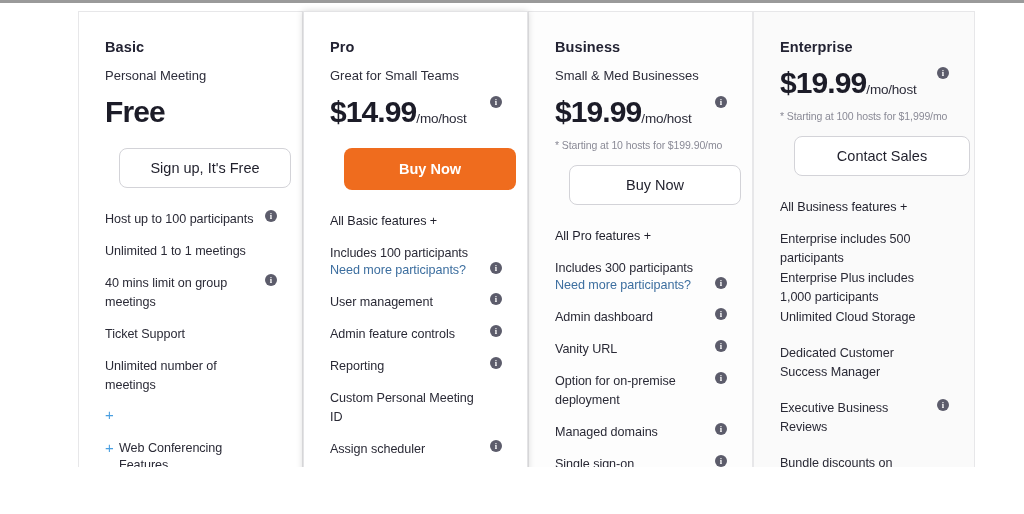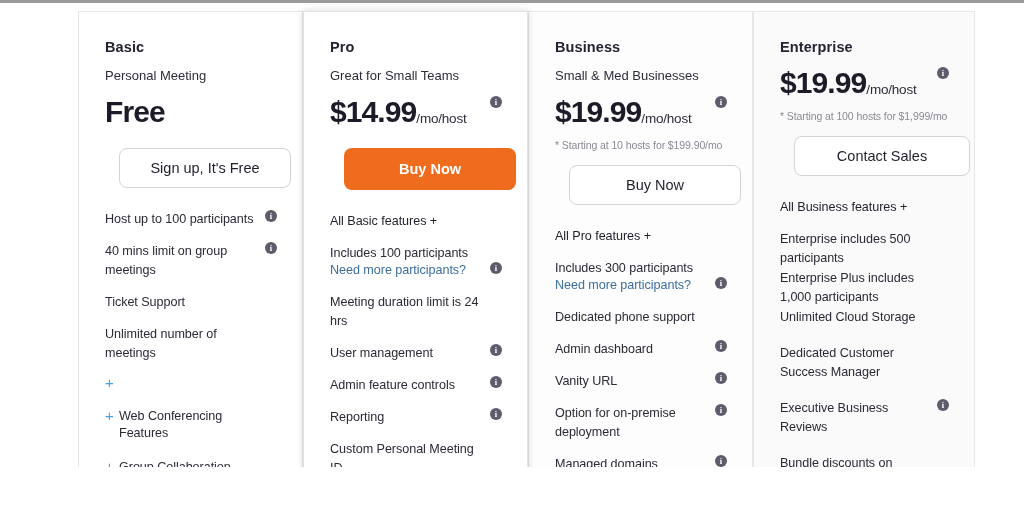--- a/index.html
+++ b/index.html
@@ -208,20 +208,23 @@
         <div class="price-row">
           <span class="price-amount">Free</span>
         </div>
         <button class="cta cta--outline">Sign up, It's Free</button>
         <ul class="features">
           <li class="feature">
             <div><span class="feature-text">Host up to 100 participants</span></div>
             <span class="info">i</span>
           </li>
           <li class="feature">
+            <div><span class="feature-text">Unlimited 1 to 1 meetings</span></div>
+          </li>
+          <li class="feature">
             <div><span class="feature-text">40 mins limit on group meetings</span></div>
             <span class="info">i</span>
           </li>
           <li class="feature">
             <div><span class="feature-text">Ticket Support</span></div>
           </li>
           <li class="feature">
             <div><span class="feature-text">Unlimited number of meetings</span></div>
           </li>
           <li class="feature feature--expand">
@@ -246,23 +249,20 @@
           <span class="info price-info">i</span>
         </div>
         <button class="cta cta--primary">Buy Now</button>
         <ul class="features">
           <li class="feature feature--head">
             <div><span class="feature-text">All Basic features +</span></div>
           </li>
           <li class="feature">
             <div><span class="feature-text">Includes 100 participants</span><a class="feature-link">Need more participants?</a></div>
             <span class="info" style="top: 19px;">i</span>
-          </li>
-          <li class="feature">
-            <div><span class="feature-text">Meeting duration limit is 24 hrs</span></div>
           </li>
           <li class="feature">
             <div><span class="feature-text">User management</span></div>
             <span class="info">i</span>
           </li>
           <li class="feature">
             <div><span class="feature-text">Admin feature controls</span></div>
             <span class="info">i</span>
           </li>
           <li class="feature">
@@ -290,23 +290,20 @@
         <button class="cta cta--outline" style="margin-top: 13px;">Buy Now</button>
         <ul class="features">
           <li class="feature feature--head">
             <div><span class="feature-text">All Pro features +</span></div>
           </li>
           <li class="feature">
             <div><span class="feature-text">Includes 300 participants</span><a class="feature-link">Need more participants?</a></div>
             <span class="info" style="top: 19px;">i</span>
           </li>
           <li class="feature">
-            <div><span class="feature-text">Dedicated phone support</span></div>
-          </li>
-          <li class="feature">
             <div><span class="feature-text">Admin dashboard</span></div>
             <span class="info">i</span>
           </li>
           <li class="feature">
             <div><span class="feature-text">Vanity URL</span></div>
             <span class="info">i</span>
           </li>
           <li class="feature">
             <div><span class="feature-text">Option for on-premise deployment</span></div>
             <span class="info">i</span>

